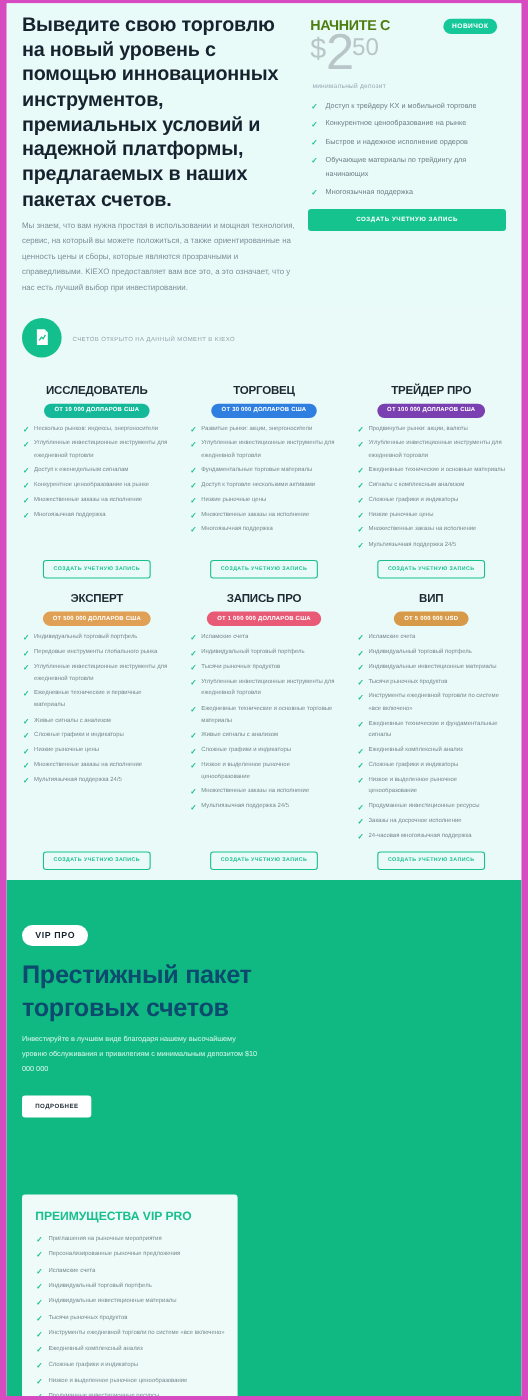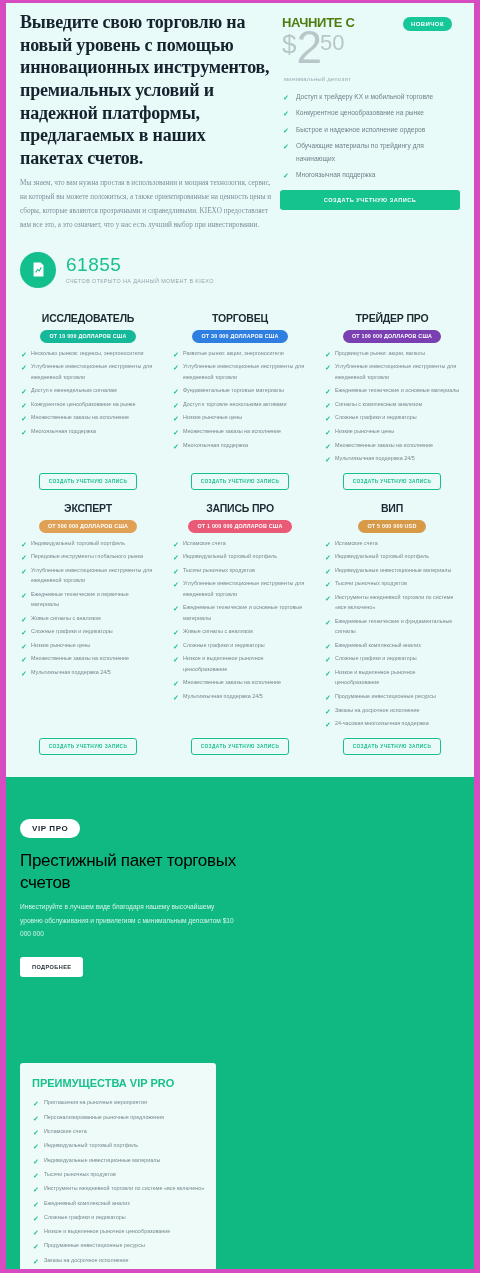--- a/index.html
+++ b/index.html
@@ -22,21 +22,21 @@
     overflow: hidden;
   }
 
   
   .hero {
     background: #e9fbf9;
     padding: 6px 14px 10px 14px;
     display: flex;
     gap: 8px;
   }
-  .hero-left { width: 252px; flex: 0 0 252px; padding-top: 2px; font-family: Liberation Serif, serif; }
+  .hero-left { width: 252px; flex: 0 0 252px; padding-top: 2px; }
   .hero-title {
     font-size: 18px;
     line-height: 1.26;
     font-weight: bold;
     color: #16232e;
     letter-spacing: -0.2px;
   }
   .hero-para {
     margin-top: 6px;
     font-size: 7.2px;
@@ -136,21 +136,21 @@
   .stats-label {
     font-size: 5.4px;
     color: #8fa4ab;
     letter-spacing: .4px;
     margin-top: 4px;
   }
 
   
   .pricing {
     background: #eafaf8;
-    padding: 4px 8px 14px 8px;
+    padding: 4px 8px 1px 8px;
   }
   .prow { display: flex; gap: 4px; }
   .pcard {
     flex: 1 1 0;
     padding: 4px 6px 8px 6px;
     display: flex;
     flex-direction: column;
     min-width: 0;
   }
   .pcard h3 {
@@ -211,23 +211,23 @@
     display: inline-block;
     background: #ffffff;
     color: #16232e;
     font-size: 8px;
     font-weight: bold;
     letter-spacing: .6px;
     padding: 5px 12px;
     border-radius: 20px;
   }
   .vip-h2 {
-    color: #000000;
-    font-size: 17px;
-    font-weight: normal;
+    color: #0c4a6e;
+    font-size: 23px;
+    font-weight: bold;
     line-height: 1.3;
     margin-top: 12px;
     letter-spacing: -.3px;
   }
   .vip-p {
     color: #d8f5ea;
     font-size: 6.6px;
     line-height: 2.1;
     margin-top: 6px;
     max-width: 215px;
@@ -320,21 +320,20 @@
 
   <section class="stats">
     <div class="stats-circle">
       <svg width="17" height="17" viewBox="0 0 24 24">
         <path d="M5 2h10l4 4v16H5z" fill="#ffffff"></path>
         <path d="M15 2v4h4z" fill="#d6f5ea"></path>
         <polyline points="8,16 11,12 13,14 16,9" fill="none" stroke="#12bf8d" stroke-width="1.6"></polyline>
       </svg>
     </div>
     <div>
-      <div class="stats-num">61855</div>
       <div class="stats-label">СЧЕТОВ ОТКРЫТО НА ДАННЫЙ МОМЕНТ В KIEXO</div>
     </div>
   </section>
 
   <section class="pricing">
     <div class="prow">
 
       <div class="pcard">
         <h3>ИССЛЕДОВАТЕЛЬ</h3>
         <span class="pbadge" style="background:#16b89a">ОТ 10 000 ДОЛЛАРОВ США</span>

